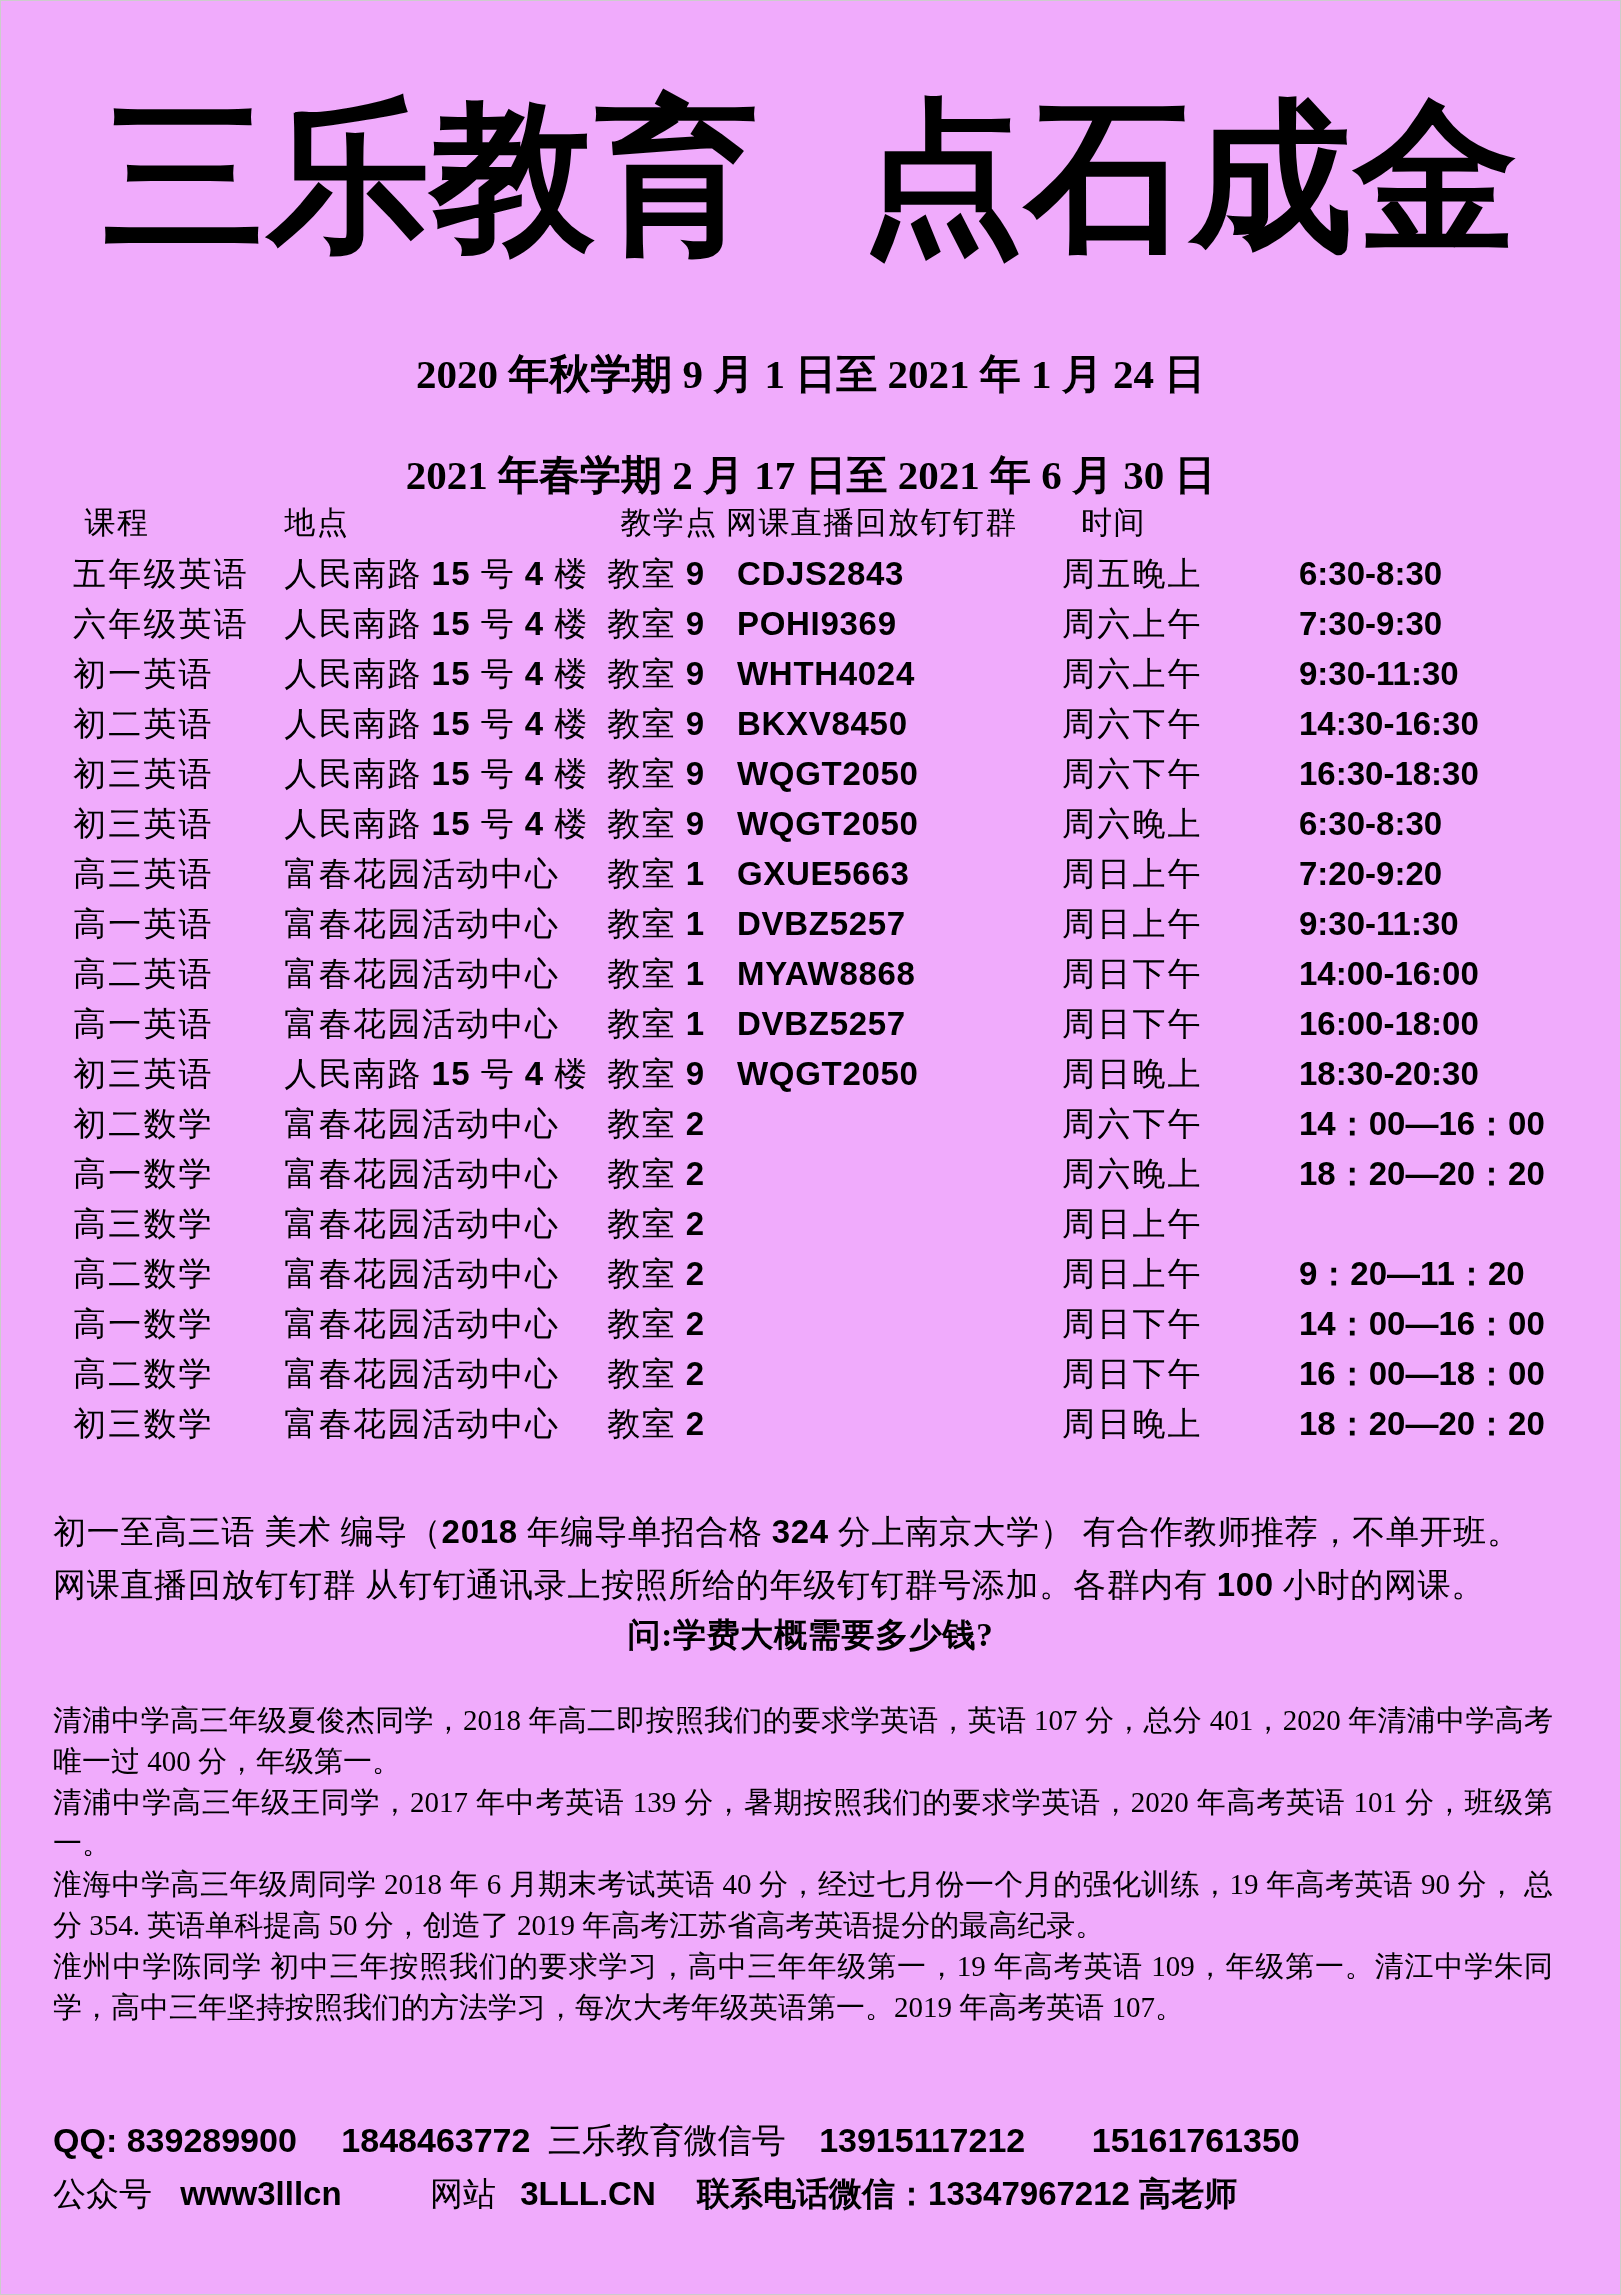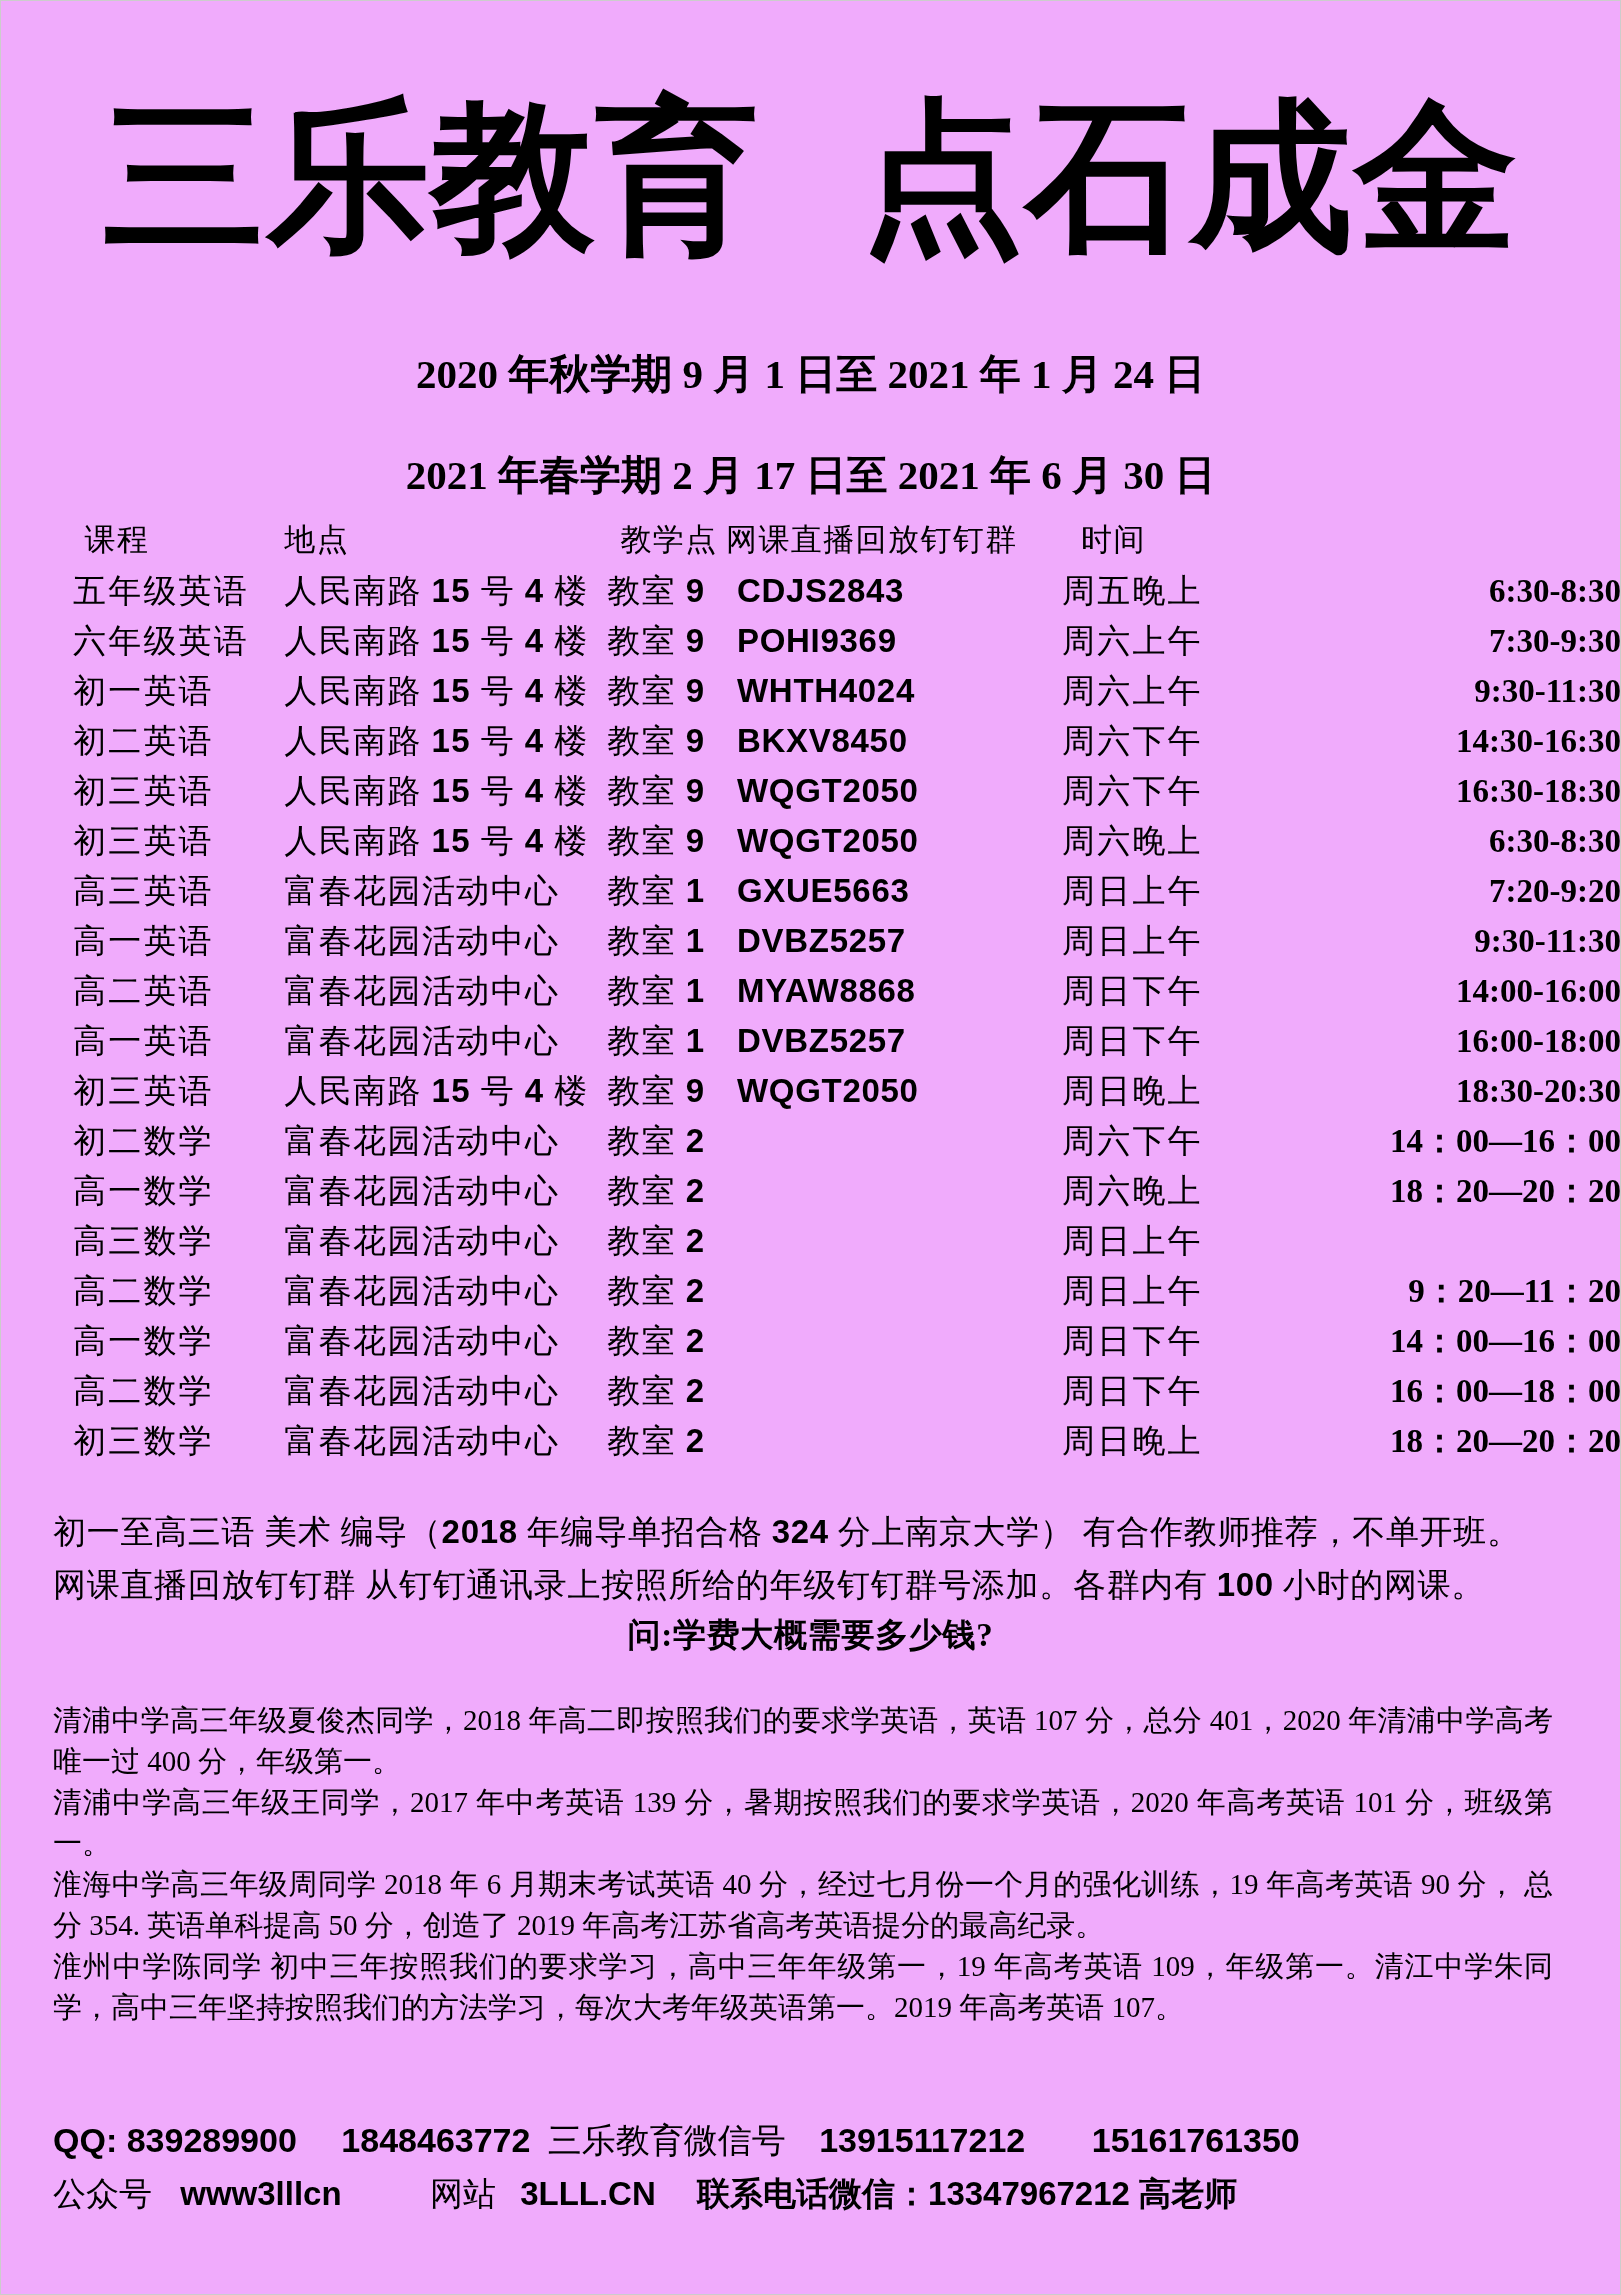--- a/index.html
+++ b/index.html
@@ -21,34 +21,34 @@
   .title .gap { display:inline-block; width:101px; }
 
   
   .dates {
     position:absolute; top:323px; left:0; width:100%;
     text-align:center; font-weight:bold; font-size:41px; line-height:101px;
     white-space:nowrap;
   }
 
   
-  .schedule { position:absolute; top:496px; left:72px; width:1547px; font-size:33px;margin-top:17px; }
+  .schedule { position:absolute; top:496px; left:72px; width:1547px; font-size:33px; }
   .row {
     display:grid;
     grid-template-columns:207px 323px 134px 315px 221px 348px;
     height:50px; align-items:center;
   }
   .row.header { height:52px; font-size:31px; letter-spacing:1.4px; white-space:nowrap; }
   .cell { white-space:nowrap; overflow:visible; }
   .c-course { letter-spacing:2.2px; }
   .c-loc    { padding-left:4.3px; letter-spacing:1.4px; }
   .c-room   { padding-left:4.3px; letter-spacing:1.4px; }
   .c-group  { font-weight:bold; font-family:"Liberation Sans",sans-serif; letter-spacing:0.7px; }
   .c-day    { padding-left:10px; letter-spacing:2.2px; }
-  .c-time   { padding-left:26px; font-weight:bold; font-family:Liberation Serif, serif; font-size:33px;text-align:right; }
+  .c-time   { padding-left:26px; font-weight:bold; font-family:Liberation Sans, sans-serif; font-size:33px; }
   .h-course { padding-left:11.6px; }
   .h-loc    { padding-left:4.3px; }
   .h-room   { padding-left:17.4px; }
   .h-group  { margin-left:-11px; }
   .h-time   { padding-left:29px; }
 
   
   .note-center {
     position:absolute; top:1452px; left:0; width:100%;
     text-align:center; font-size:33px; line-height:46px; letter-spacing:1.4px; white-space:nowrap;

